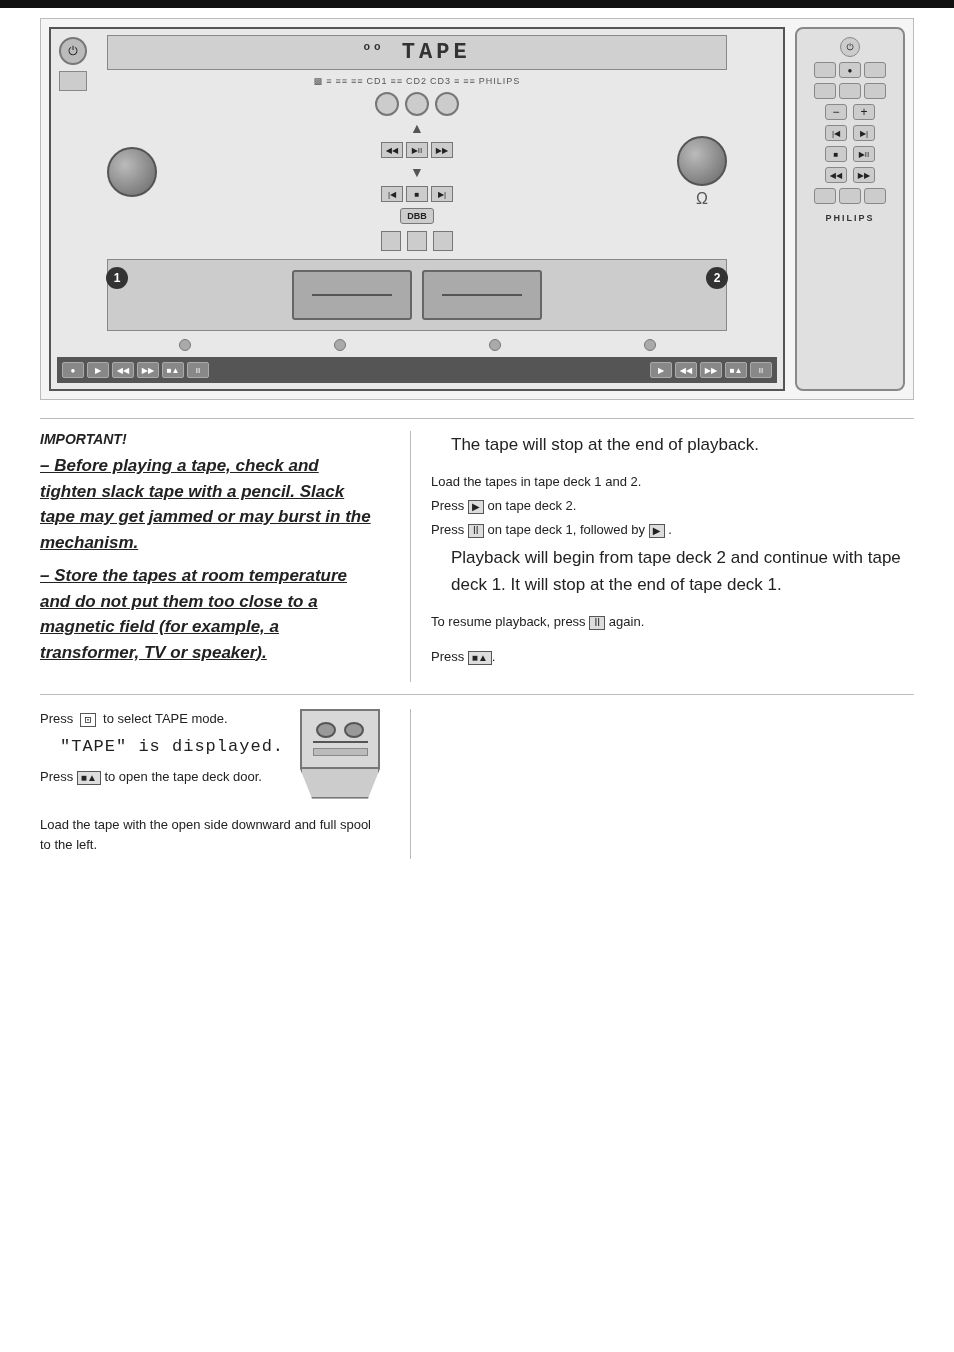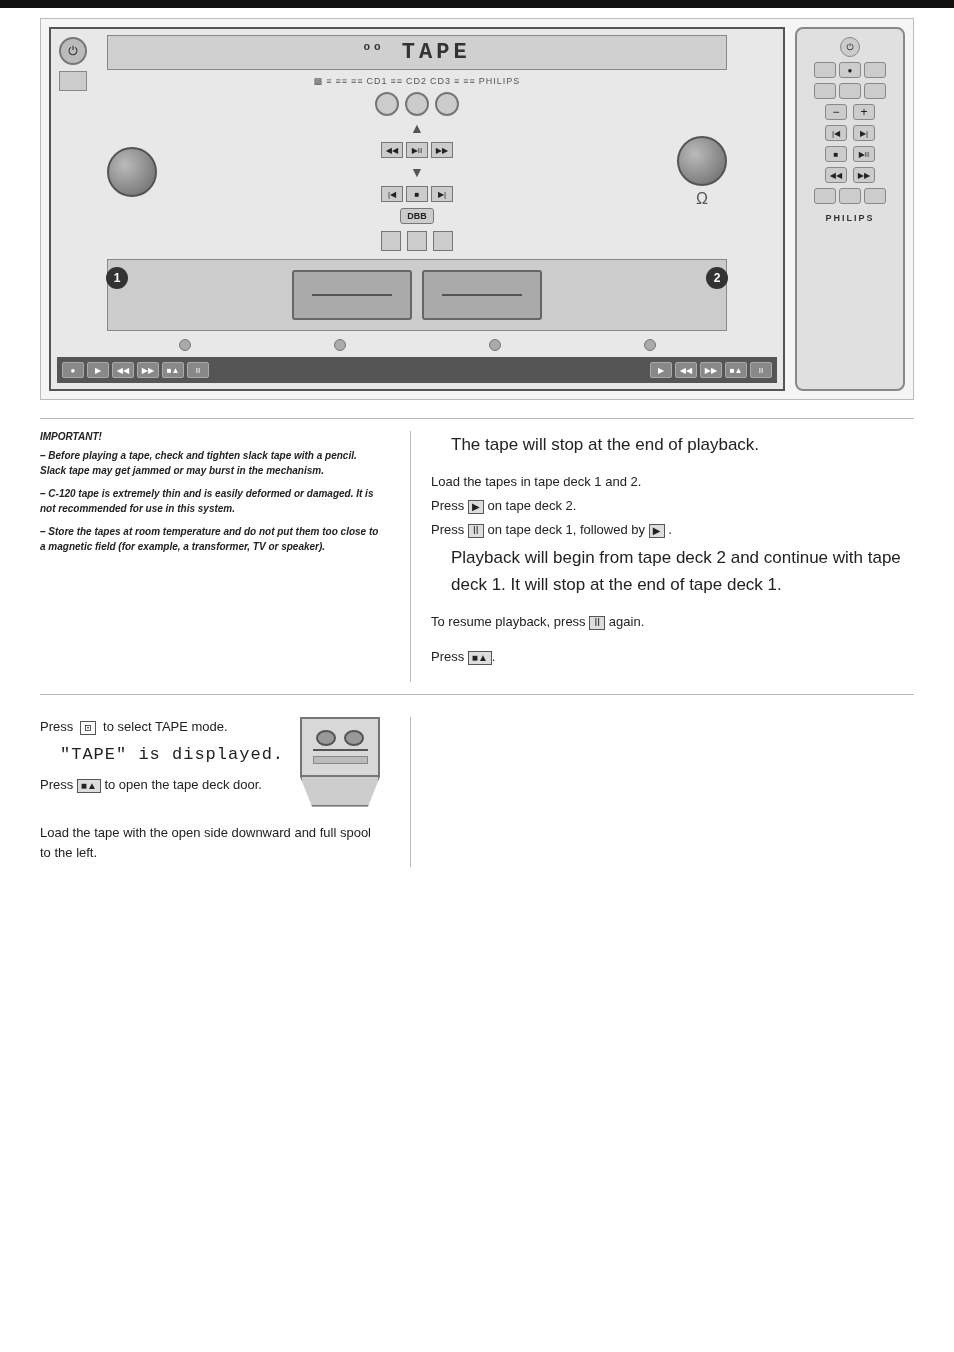--- a/index.html
+++ b/index.html
@@ -202,37 +202,38 @@
       flex-shrink: 0;
     }
 
     .right-col {
       flex: 1;
     }
 
     .important-heading {
       font-style: italic;
       font-weight: bold;
-      font-size: 10px;
+      font-size: 14px;
       margin-bottom: 6px;
     }
 
     .important-text {
       font-style: italic;
       font-weight: bold;
-      font-size: 10px;
+      font-size: 17px;
       line-height: 1.5;
       margin-bottom: 8px;
+      text-decoration: underline;
     }
 
     
     .bottom-section {
       display: flex;
       gap: 30px;
-      margin-top: 22px;
+      margin-top: 14px;
     }
 
     .bottom-left {
       width: 340px;
       flex-shrink: 0;
     }
 
     .bottom-right {
       flex: 1;
     }
@@ -462,23 +463,20 @@
   <hr class="divider">
 
   <div class="instructions-section">
 
     <div class="left-col">
       <div class="important-heading">IMPORTANT!</div>
       <div class="important-text">
         – Before playing a tape, check and tighten slack tape with a pencil. Slack tape may get jammed or may burst in the mechanism.
       </div>
       <div class="important-text">
-        – C-120 tape is extremely thin and is easily deformed or damaged.  It is not recommended for use in this system.
-      </div>
-      <div class="important-text">
         – Store the tapes at room temperature and do not put them too close to a magnetic field (for example, a transformer, TV or speaker).
       </div>
     </div>
 
     <div style="border-left:1px solid #bbb; padding-left:20px;" class="right-col">
 
       <div class="instruction-block">
         <div class="instruction-indent">
           The tape will stop at the end of playback.
         </div>

